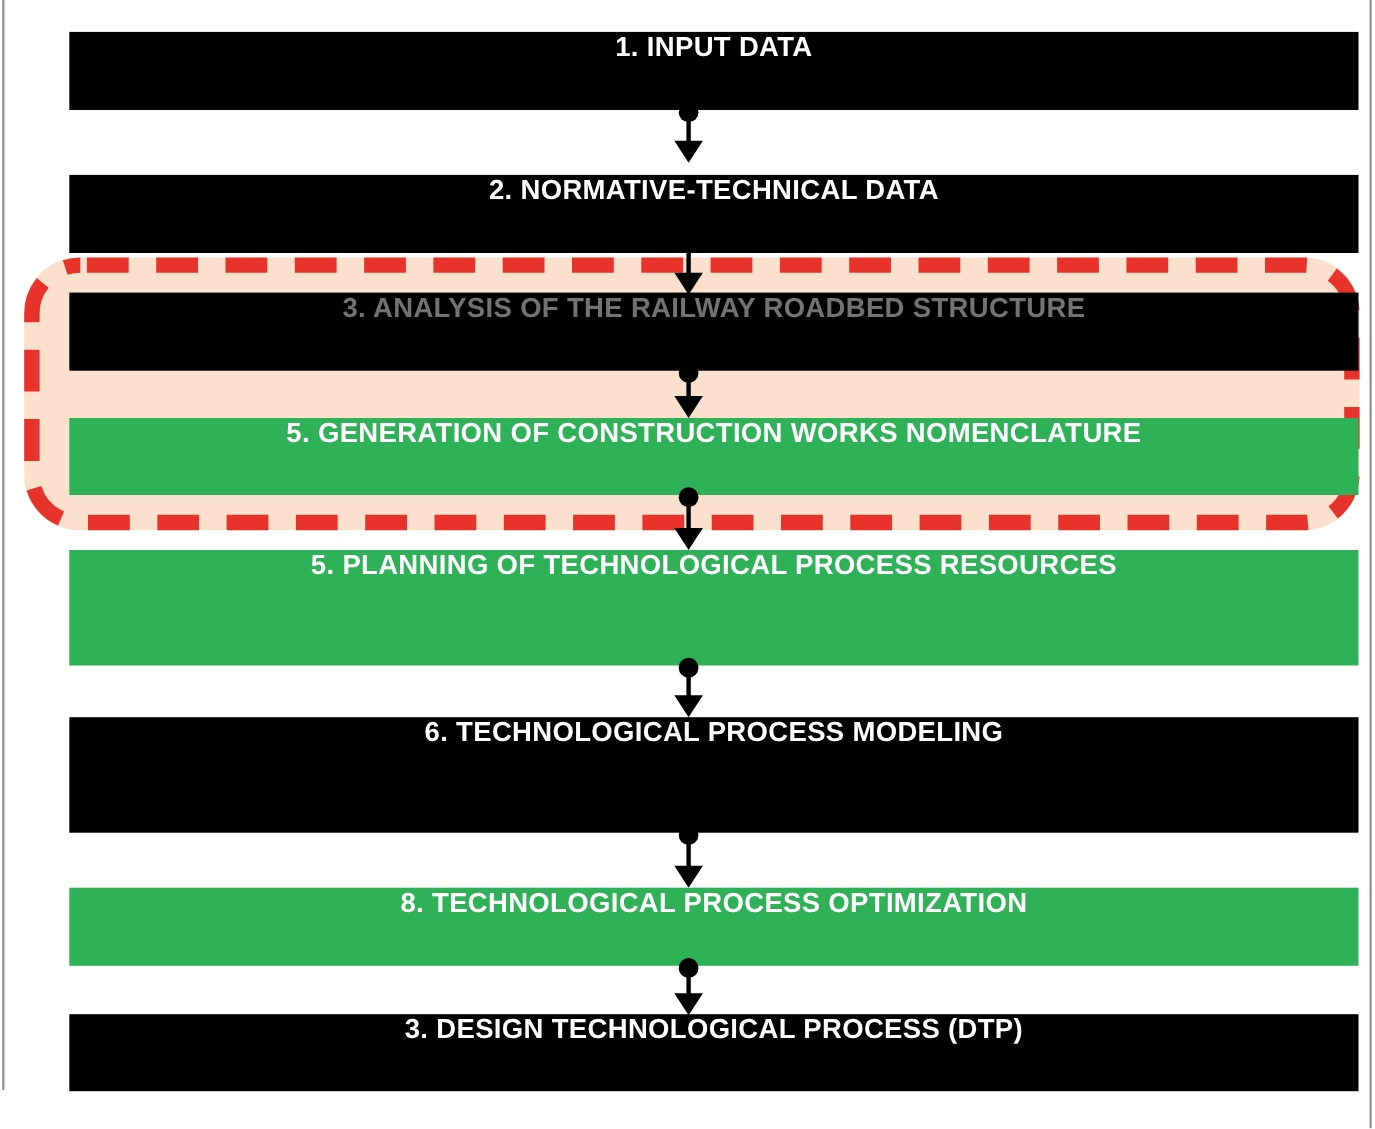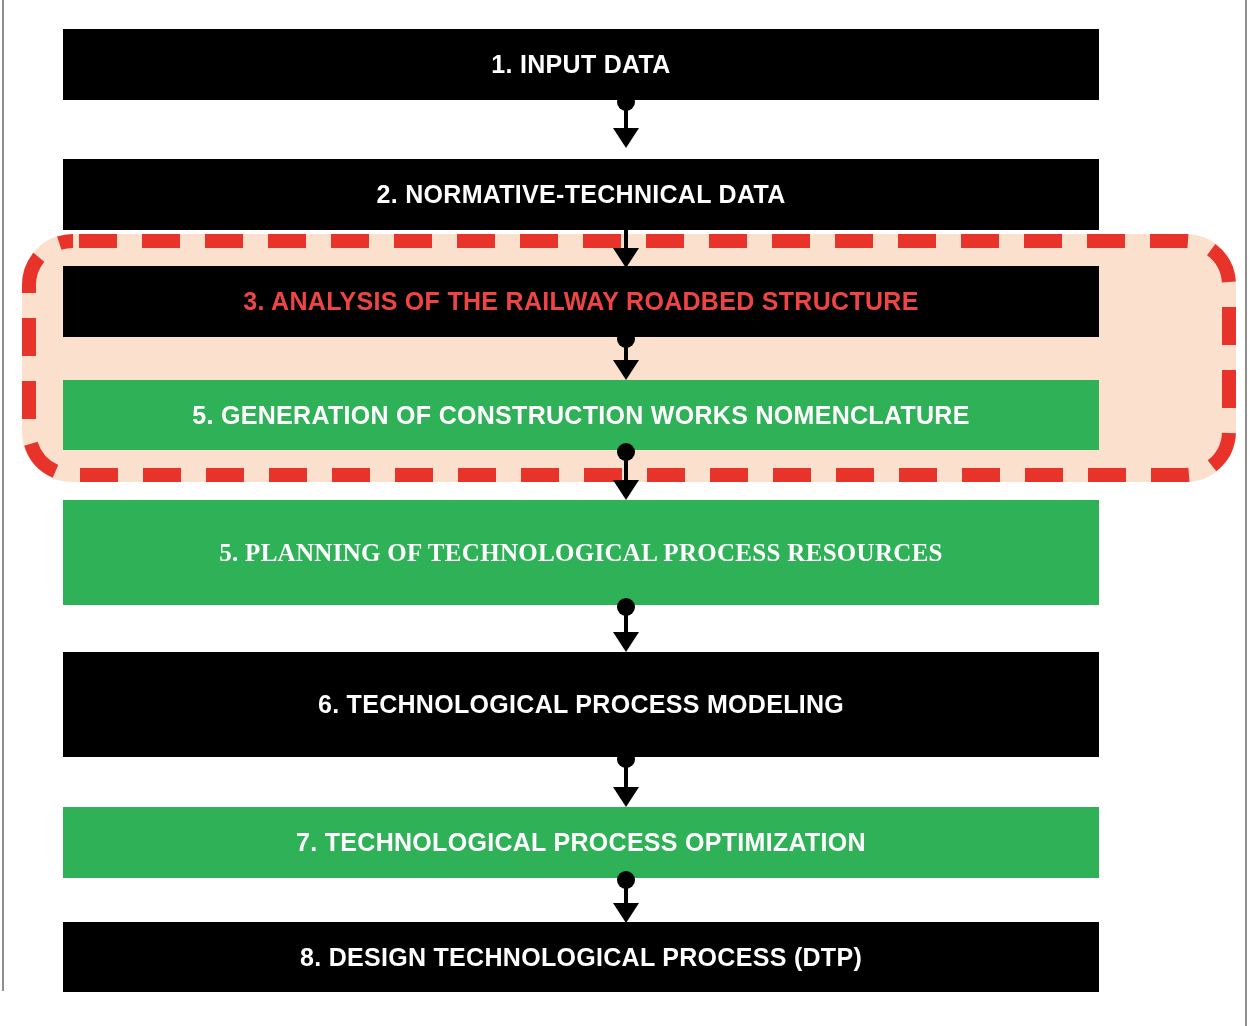--- a/index.html
+++ b/index.html
@@ -28,23 +28,22 @@
     left: 15px;
     top: 227px;
     width: 1228px;
     height: 265px;
     z-index: 1;
   }
 
   .step {
     position: absolute;
     left: 63px;
-    width: 1036px;
+    width: 1172px;
     display: flex;
-    align-items: center;
     justify-content: center;
     z-index: 2;
     box-sizing: border-box;
   }
   .step span {
     color: #ffffff;
     font-weight: bold;
     font-size: 25px;
     letter-spacing: 0.3px;
     text-align: center;
@@ -71,36 +70,36 @@
     <rect x="14" y="14" width="1200" height="234" rx="44" fill="none" stroke-width="14" stroke-dasharray="38 25" stroke-dashoffset="-6" stroke="#e8332b"></rect>
   </svg>
 
   <div class="step" style="top: 29px; height: 71px; background: rgb(0, 0, 0);">
     <span style="color: rgb(255, 255, 255);">1. INPUT DATA</span>
   </div>
   <div class="step" style="top: 159px; height: 71px; background: rgb(0, 0, 0);">
     <span style="color: rgb(255, 255, 255);">2. NORMATIVE-TECHNICAL DATA</span>
   </div>
   <div class="step" style="top: 266px; height: 71px; background: rgb(0, 0, 0);">
-    <span style="color: #ef4444;">3. ANALYSIS OF THE RAILWAY ROADBED STRUCTURE</span>
+    <span style="color: #737373;">3. ANALYSIS OF THE RAILWAY ROADBED STRUCTURE</span>
   </div>
   <div class="step" style="top: 380px; height: 70px; background: rgb(47, 177, 87);">
     <span style="color: rgb(255, 255, 255);">5. GENERATION OF CONSTRUCTION WORKS NOMENCLATURE</span>
   </div>
-  <div class="step" style="top: 500px; height: 105px; background: rgb(47, 177, 87); font-family: Liberation Serif, serif;">
+  <div class="step" style="top: 500px; height: 105px; background: rgb(47, 177, 87);">
     <span style="color: rgb(255, 255, 255);">5. PLANNING OF TECHNOLOGICAL PROCESS RESOURCES</span>
   </div>
   <div class="step" style="top: 652px; height: 105px; background: rgb(0, 0, 0);">
     <span style="color: rgb(255, 255, 255);">6. TECHNOLOGICAL PROCESS MODELING</span>
   </div>
   <div class="step" style="top: 807px; height: 71px; background: rgb(47, 177, 87);">
-    <span style="color: rgb(255, 255, 255);">7. TECHNOLOGICAL PROCESS OPTIMIZATION</span>
+    <span style="color: rgb(255, 255, 255);">8. TECHNOLOGICAL PROCESS OPTIMIZATION</span>
   </div>
   <div class="step" style="top: 922px; height: 70px; background: rgb(0, 0, 0);">
-    <span style="color: rgb(255, 255, 255);">8. DESIGN TECHNOLOGICAL PROCESS (DTP)</span>
+    <span style="color: rgb(255, 255, 255);">3. DESIGN TECHNOLOGICAL PROCESS (DTP)</span>
   </div>
 
   <svg class="arrow" style="top:90px" width="36" height="58" viewBox="0 0 36 58">
     <circle cx="18" cy="12" r="9" fill="#000000"></circle>
       <rect x="16" y="12" width="4" height="28" fill="#000000"></rect>
       <polygon points="5,38 31,38 18,58" fill="#000000"></polygon>
   </svg>
   <svg class="arrow" style="top:208px" width="36" height="60" viewBox="0 0 36 60">
     <circle cx="18" cy="12" r="9" fill="#000000"></circle>
       <rect x="16" y="12" width="4" height="30" fill="#000000"></rect>

